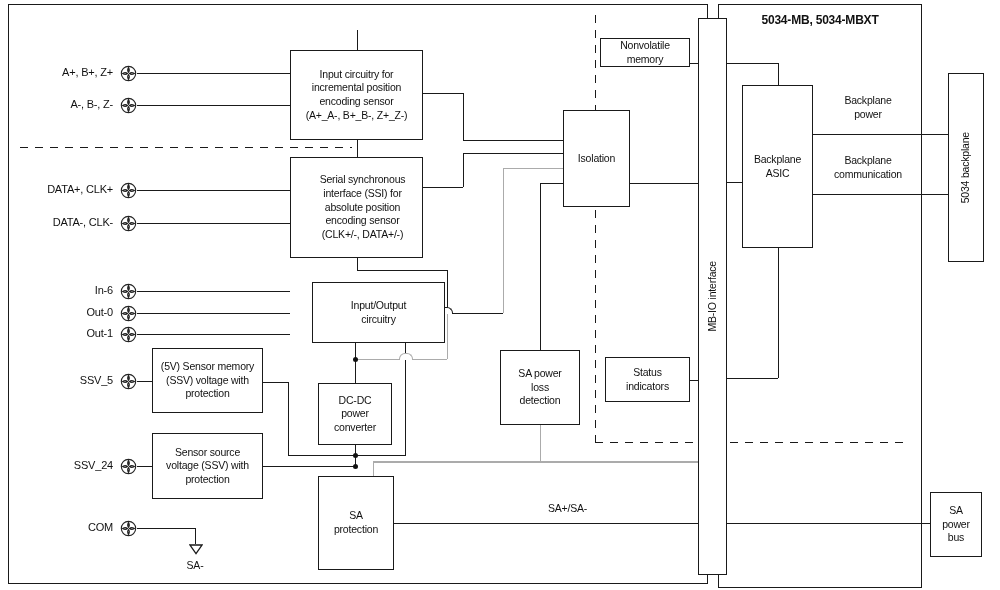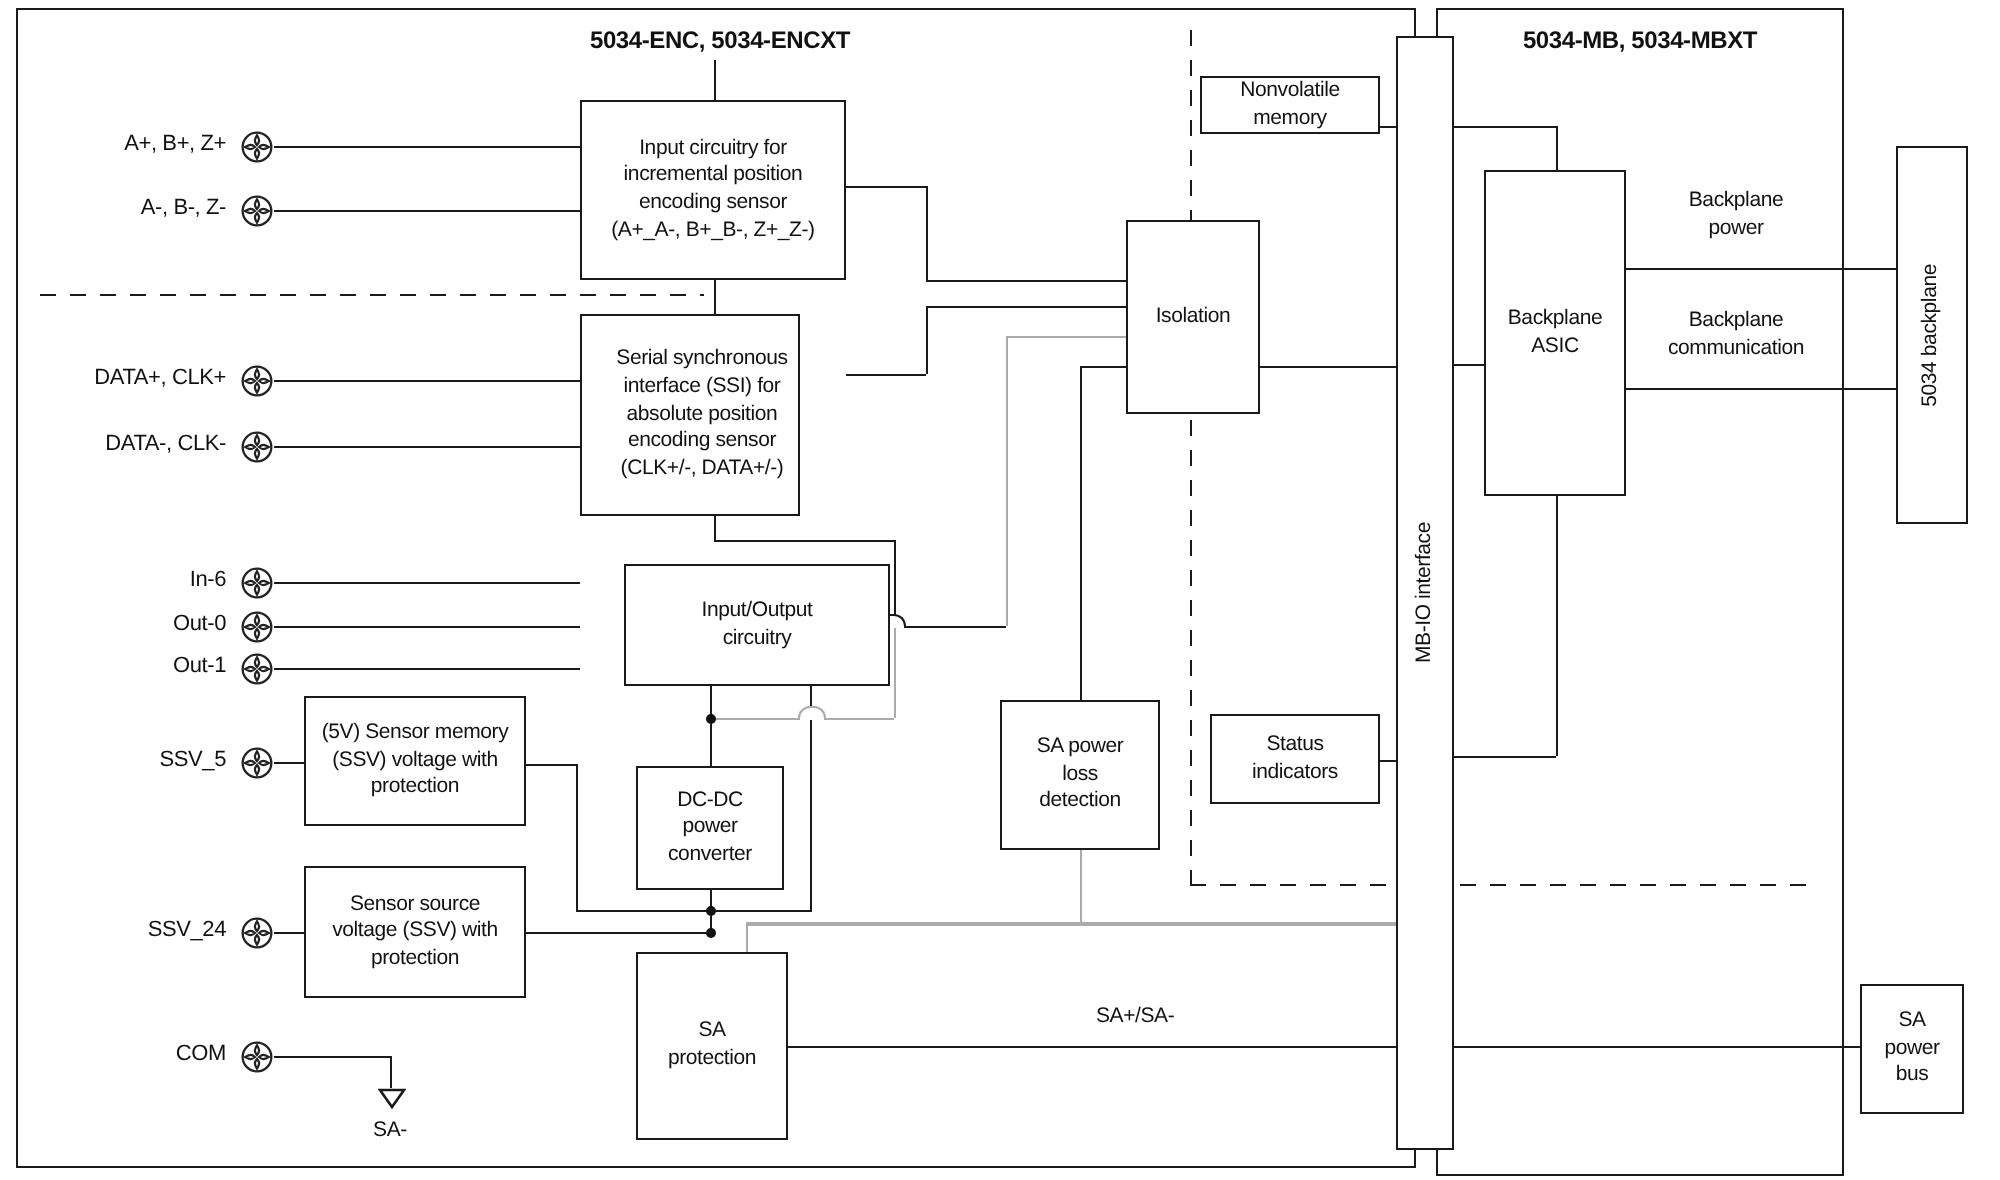--- a/index.html
+++ b/index.html
@@ -115,21 +115,20 @@
   <div class="dot" style="left:353px;top:357px;"></div>
   <div class="dot" style="left:353px;top:453px;"></div>
   <div class="dot" style="left:353px;top:464px;"></div>
 
   <div class="dashh" style="left:20px;top:147px;width:332px;"></div>
   <div class="dashv" style="left:595px;top:15px;height:427px;"></div>
   <div class="dashh" style="left:595px;top:442px;width:310px;"></div>
 
   <div class="frame" style="left:8px;top:4px;width:698px;height:578px;"></div>
   <div class="frame" style="left:718px;top:4px;width:202px;height:582px;"></div>
-  <div class="title" style="left:250px;top:13px;width:220px;">5034-ENC, 5034-ENCXT</div>
   <div class="title" style="left:730px;top:13px;width:180px;">5034-MB, 5034-MBXT</div>
 
   <div class="termlbl" style="top:66px;">A+, B+, Z+</div>
   <div class="termlbl" style="top:98px;">A-, B-, Z-</div>
   <div class="termlbl" style="top:183px;">DATA+, CLK+</div>
   <div class="termlbl" style="top:216px;">DATA-, CLK-</div>
   <div class="termlbl" style="top:284px;">In-6</div>
   <div class="termlbl" style="top:306px;">Out-0</div>
   <div class="termlbl" style="top:327px;">Out-1</div>
   <div class="termlbl" style="top:374px;">SSV_5</div>
@@ -224,21 +223,21 @@
         <path d="M9 2.8 C10.5 5.4,10.5 6.2,9 7.9 C7.5 6.2,7.5 5.4,9 2.8 Z" transform="rotate(90 9 9)"></path>
         <path d="M9 2.8 C10.5 5.4,10.5 6.2,9 7.9 C7.5 6.2,7.5 5.4,9 2.8 Z" transform="rotate(180 9 9)"></path>
         <path d="M9 2.8 C10.5 5.4,10.5 6.2,9 7.9 C7.5 6.2,7.5 5.4,9 2.8 Z" transform="rotate(270 9 9)"></path>
       </g>
     </svg>
 
   <div class="block" style="left:290px;top:50px;width:133px;height:90px;">Input circuitry for
 incremental position
 encoding sensor
 (A+_A-, B+_B-, Z+_Z-)</div>
-  <div class="block" style="left:290px;top:157px;width:110px;height:101px;padding-left:14px;">Serial synchronous
+  <div class="block" style="left:290px;top:157px;width:133px;height:101px;padding-left:14px;">Serial synchronous
 interface (SSI) for
 absolute position
 encoding sensor
 (CLK+/-, DATA+/-)</div>
   <div class="block" style="left:290px;top:282px;width:133px;height:61px;margin-left:22px;">Input/Output
 circuitry</div>
   <div class="block" style="left:152px;top:348px;width:111px;height:65px;">(5V) Sensor memory
 (SSV) voltage with
 protection</div>
   <div class="block" style="left:152px;top:433px;width:111px;height:66px;">Sensor source

